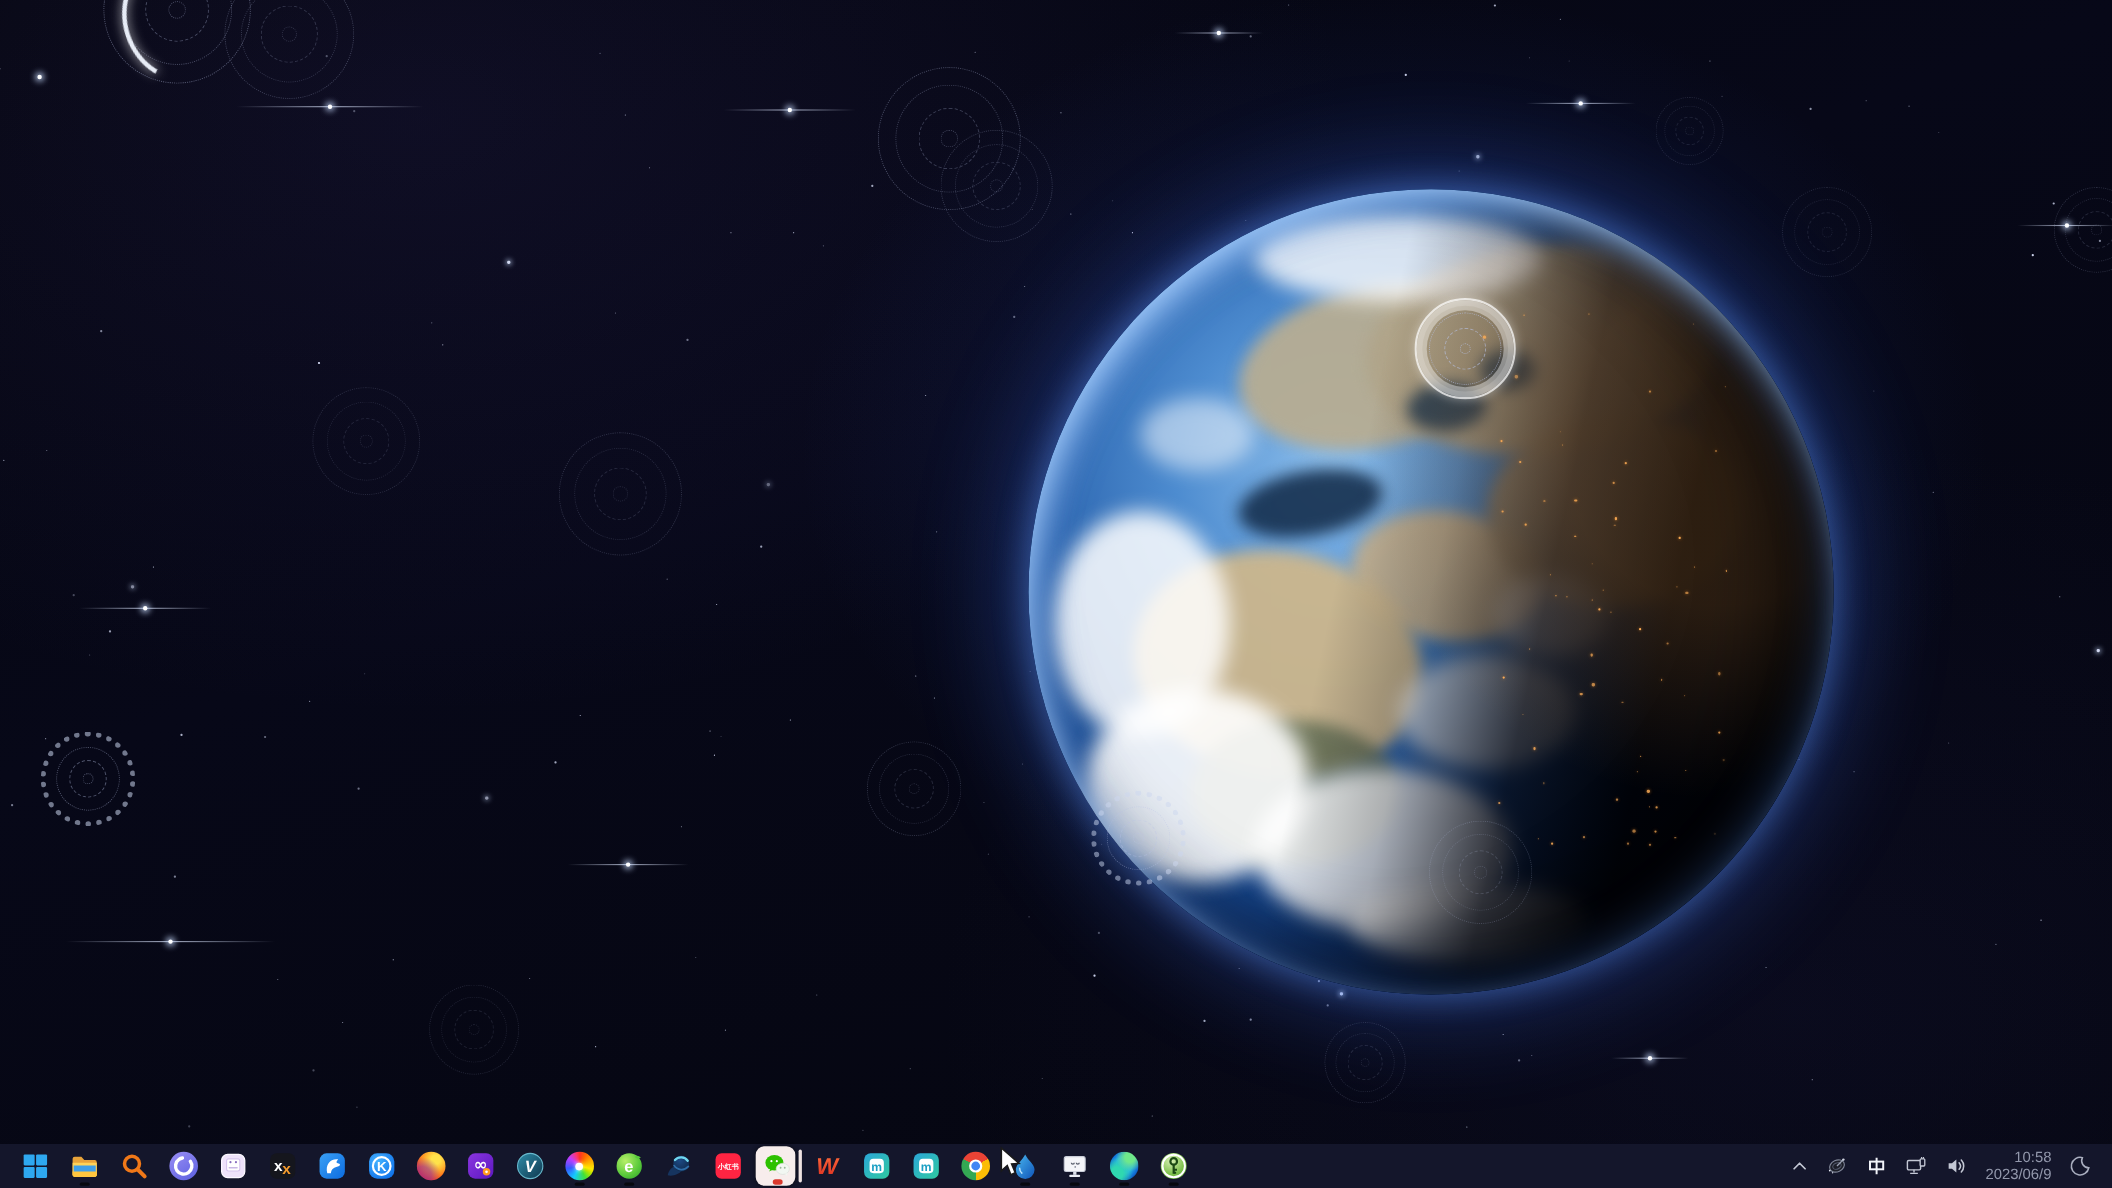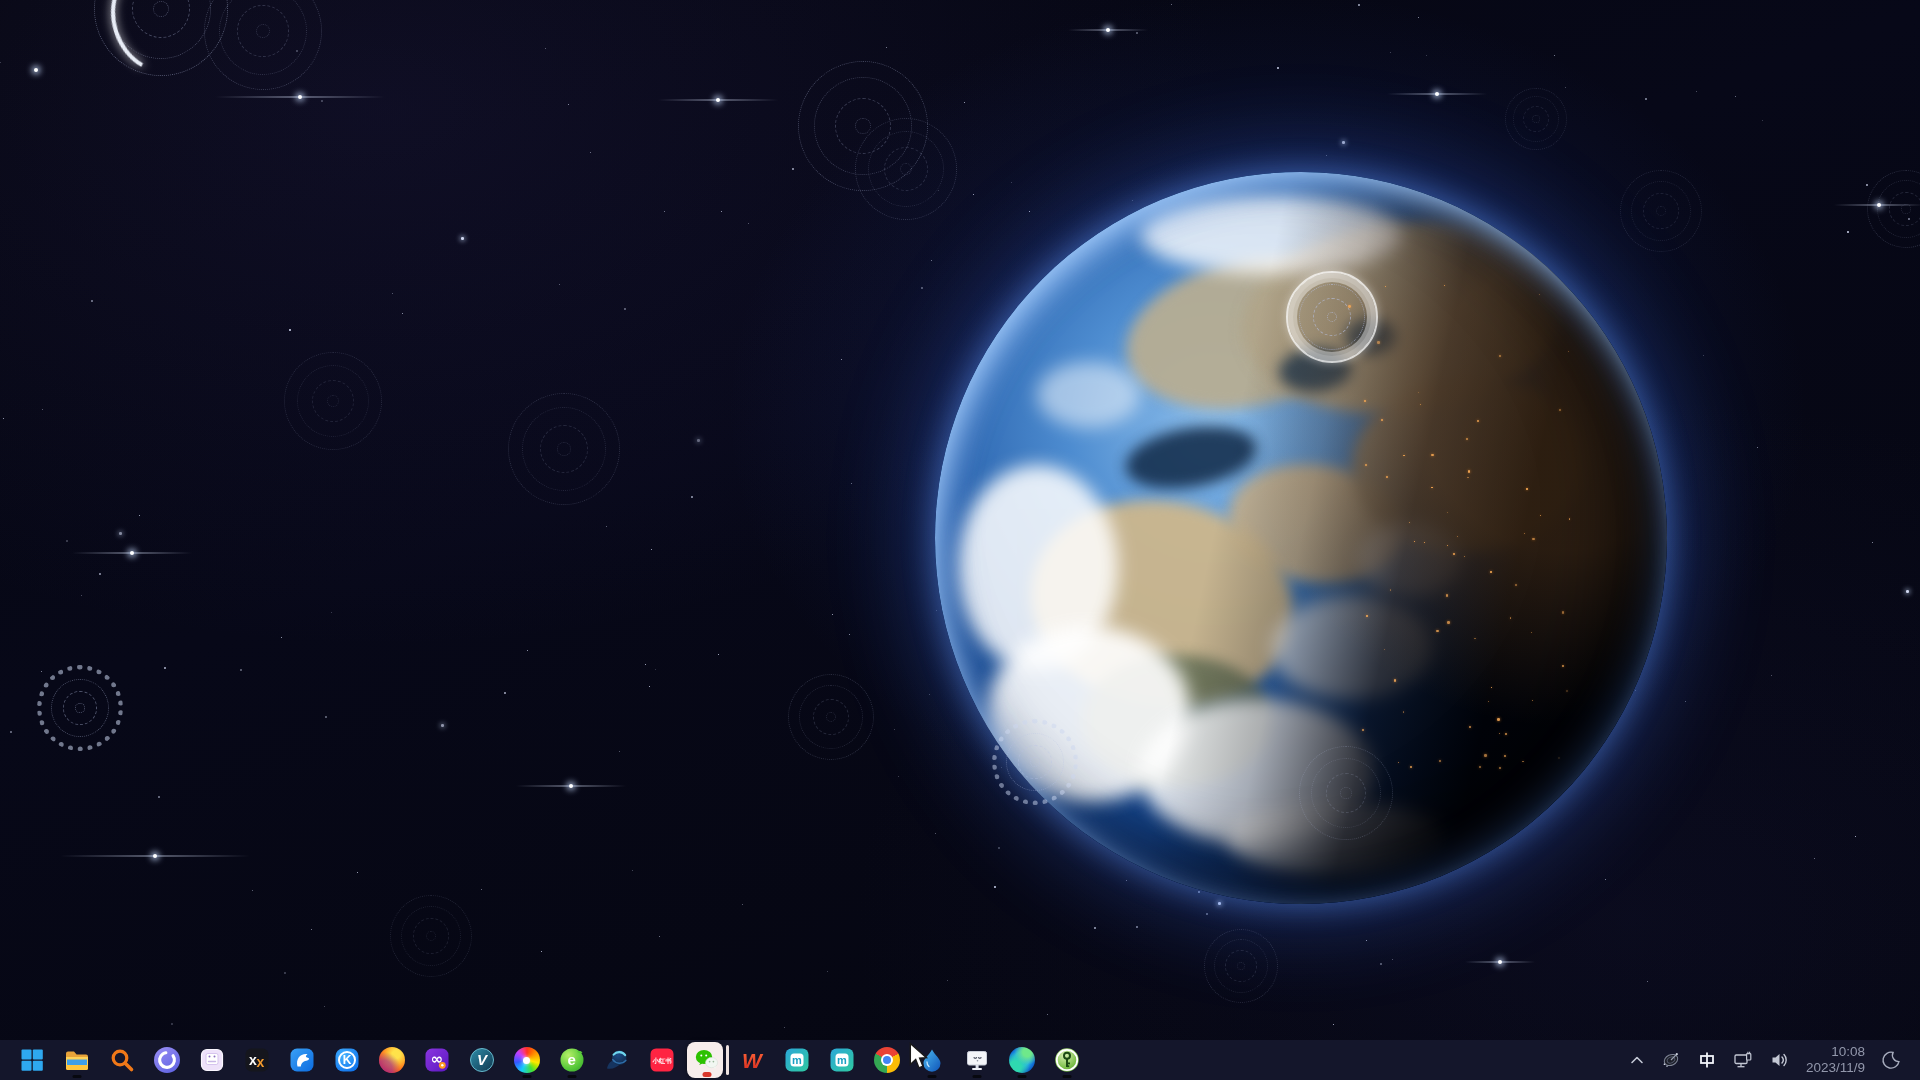--- a/index.html
+++ b/index.html
@@ -816,22 +816,22 @@
 
       <button class="tray-btn">
         <svg width="20" height="20" viewBox="0 0 20 20">
           <path d="M2.5 7.5 H5.5 L9.5 4 V16 L5.5 12.5 H2.5 Z" fill="#c3c7d4"></path>
           <path d="M12 7 A4.5 4.5 0 0 1 12 13" fill="none" stroke="#c3c7d4" stroke-width="1.4" stroke-linecap="round"></path>
           <path d="M14 4.5 A8 8 0 0 1 14 15.5" fill="none" stroke="#c3c7d4" stroke-width="1.4" stroke-linecap="round"></path>
         </svg>
       </button>
 
       <button class="tray-btn clock">
-        <span>10:08</span>
-        <span>2023/11/9</span>
+        <span>10:58</span>
+        <span>2023/06/9</span>
       </button>
 
       <button class="tray-btn">
         <svg width="20" height="20" viewBox="0 0 20 20">
           <path d="M13.6 3.0 A8 8 0 1 0 17.4 13.2 A6.4 6.4 0 0 1 13.6 3.0 Z" fill="none" stroke="#a9aebf" stroke-width="1.4" transform="rotate(-12 10 10)"></path>
         </svg>
       </button>
     </div>
   </div>
 

